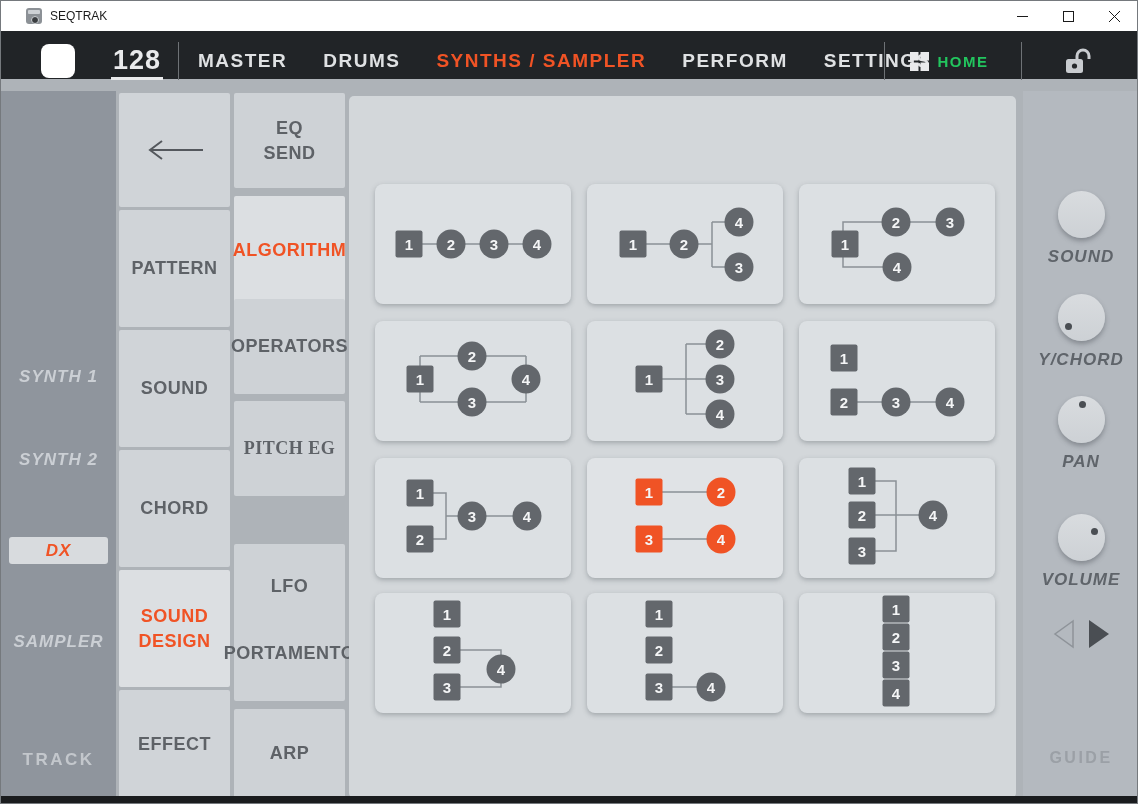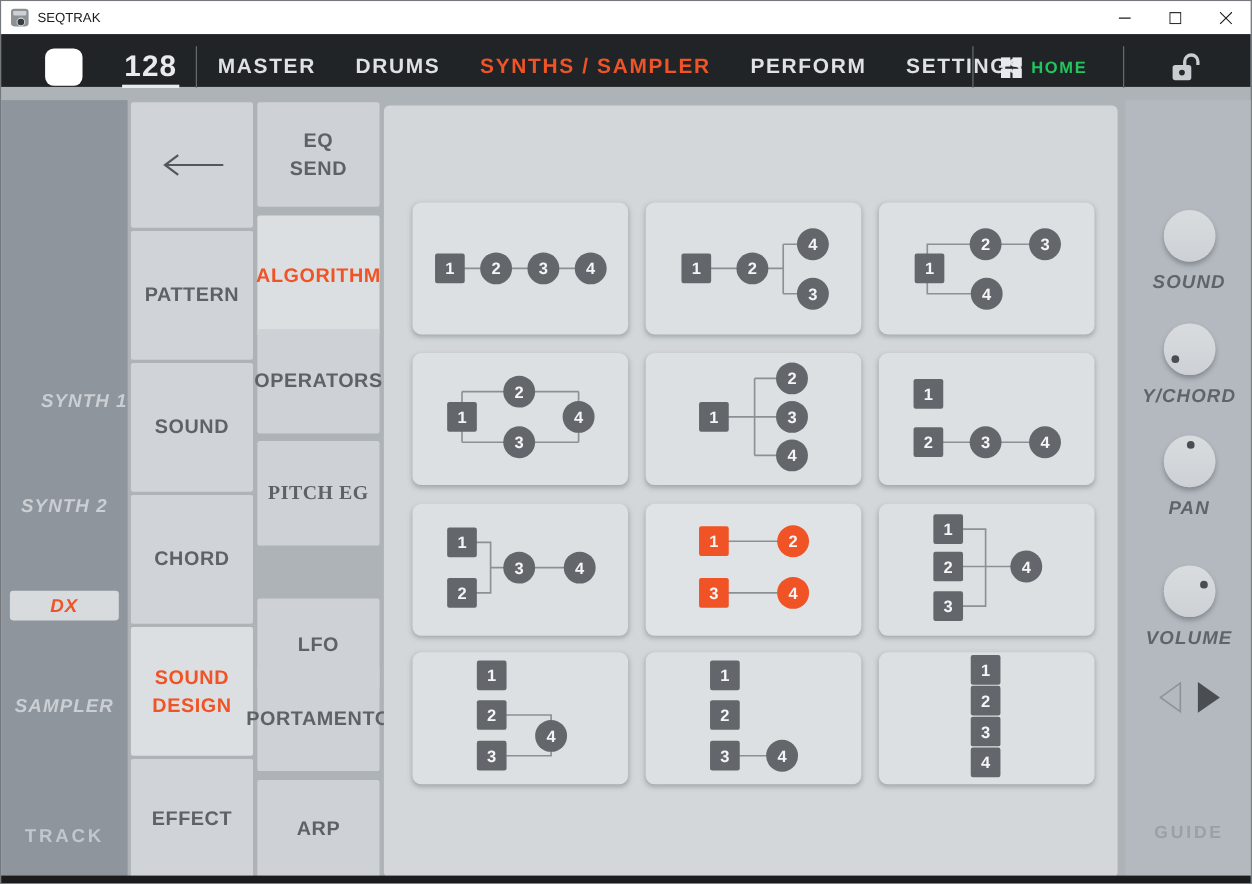--- a/index.html
+++ b/index.html
@@ -4,21 +4,21 @@
 <style>
   html,body{margin:0;padding:0;background:#3a3d40;}
   *{box-sizing:border-box;}
   .app{position:relative;width:1138px;height:804px;overflow:hidden;
        font-family:"Liberation Sans",sans-serif;background:#AEB3B8;
        border:1px solid #75797d;}
   button{border:none;padding:0;background:transparent;font:inherit;color:inherit;cursor:default;}
 
   
   .titlebar{position:absolute;top:0;left:0;right:0;height:30px;background:#FFFFFF;
-            display:flex;align-items:center;}
+            display:flex;align-items:center;padding-left:16px;}
   .app-icon{width:16px;height:16px;margin-left:9px;position:relative;border-radius:3px;
             background:#8C9196;}
   .app-icon:before{content:"";position:absolute;left:2px;top:2px;right:2px;height:4px;background:#CDD1D5;border-radius:1px;}
   .app-icon:after{content:"";position:absolute;left:5px;top:8px;width:6px;height:6px;border-radius:50%;
                   border:1.5px solid #CDD1D5;background:#3A3D40;}
   .win-title{font-size:12px;color:#1b1b1b;margin-left:8px;}
   .win-controls{margin-left:auto;display:flex;height:30px;}
   .win-btn{width:46px;height:30px;display:flex;align-items:center;justify-content:center;}
 
   
@@ -124,21 +124,21 @@
       <svg width="30" height="28" viewBox="0 0 30 28">
         <path d="M14 12 V8 a6 6 0 0 1 12 0 v3" stroke="#C9CCD0" stroke-width="3" fill="none"></path>
         <rect x="3" y="11" width="17" height="14" rx="2.5" fill="#C9CCD0"></rect>
         <circle cx="11.5" cy="18" r="2.6" fill="#26282B"></circle>
       </svg>
     </button>
   </div>
 
   <div class="track-sidebar">
     <div id="track-items">
-        <div class="side-item" style="top: 260px; text-align: right;">SYNTH 1</div>
+        <div class="side-item" style="top: 272px;">SYNTH 1</div>
         <div class="side-item" style="top: 355px;">SYNTH 2</div>
         <div class="side-item active" style="top: 446px;">DX</div>
         <div class="side-item" style="top: 537px;">SAMPLER</div>
       </div>
     <div class="track-label">TRACK</div>
   </div>
 
   <div class="menu-col">
     <button class="panel-btn" style="top:92px;height:114px">
       <svg width="60" height="24" viewBox="0 0 60 24">

